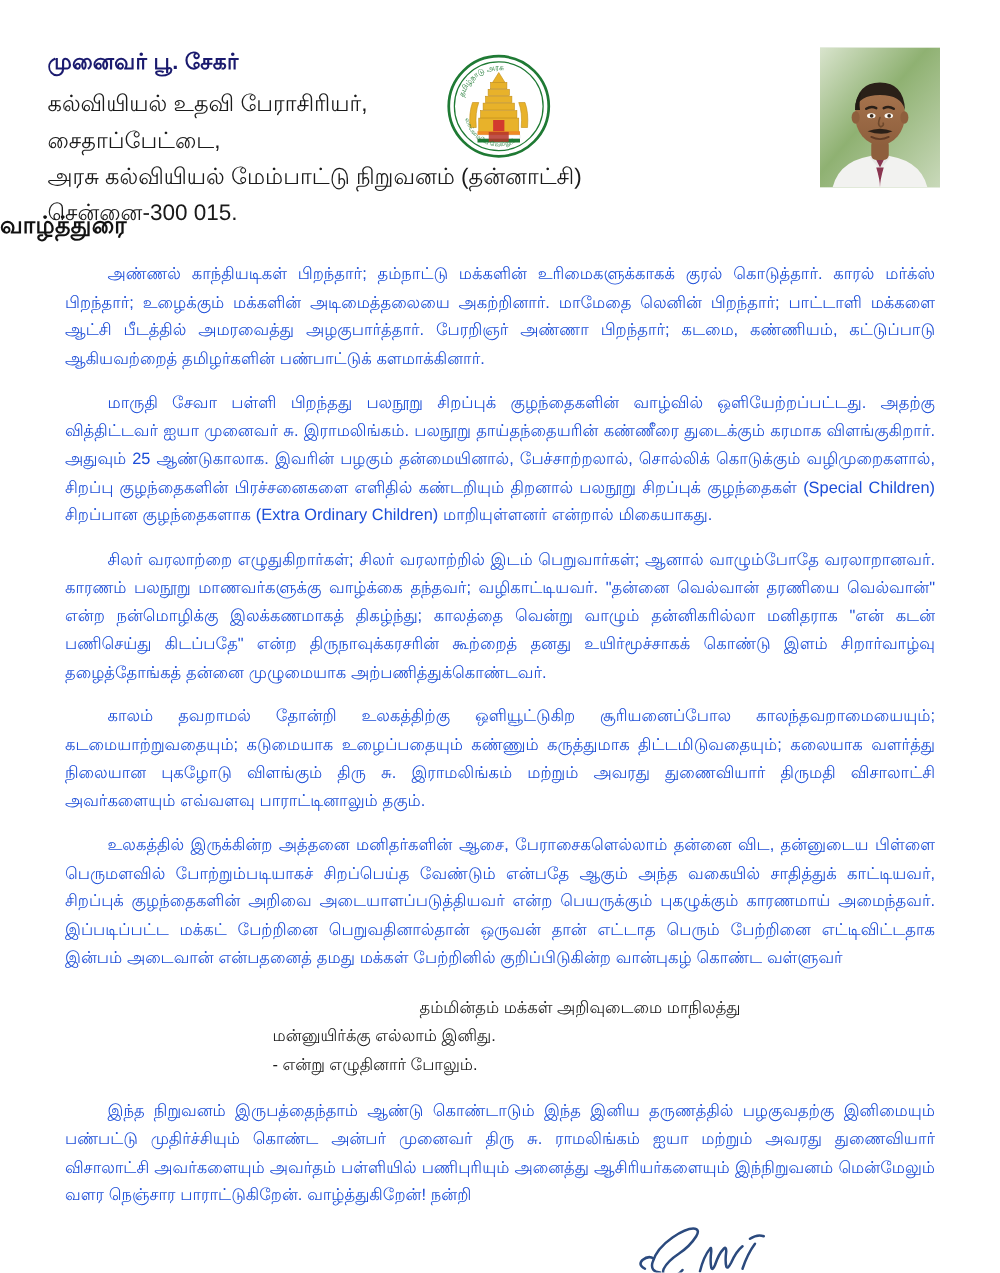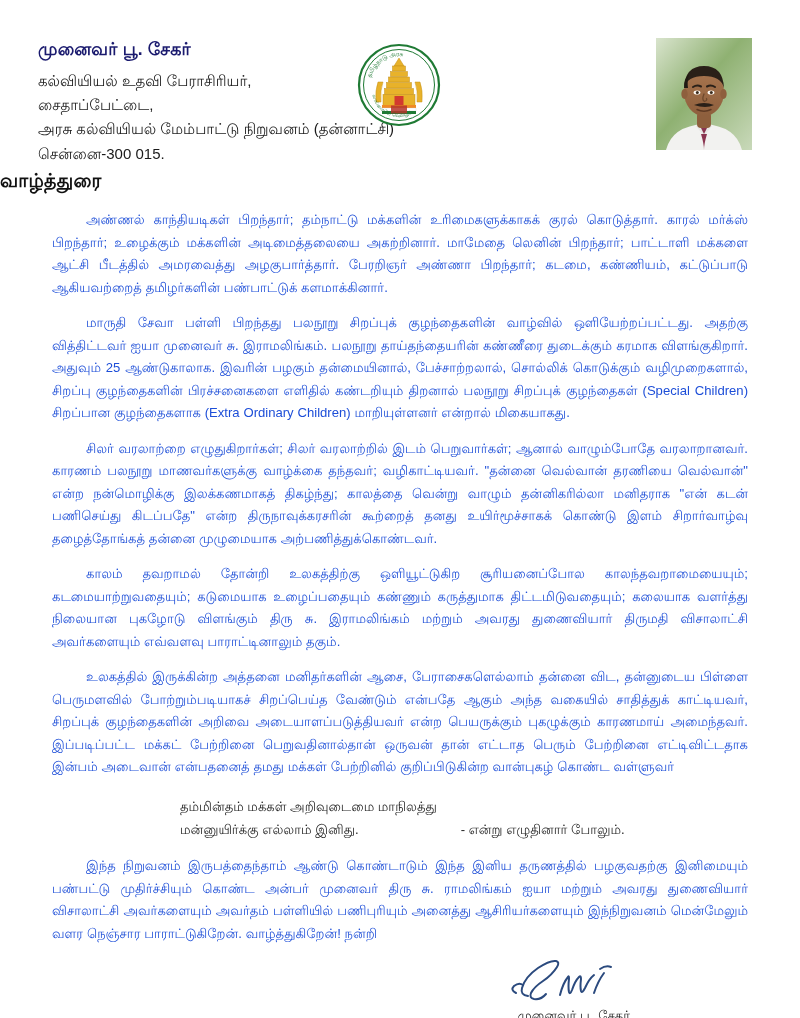--- a/index.html
+++ b/index.html
@@ -44,21 +44,21 @@
   .lh-name {
     font-size: 17.5px;
     font-weight: bold;
     color: #1a1a6e;
     letter-spacing: 0.2px;
     line-height: 1.35;
     margin: 0 0 7px 0;
   }
 
   .lh-line {
-    font-size: 15px;
+    font-size: 18px;
     color: #1a1a1a;
     line-height: 1.62;
     white-space: nowrap;
   }
 
   
   .emblem-wrap {
     position: absolute;
     left: 356px;
     top: 42px;
@@ -106,29 +106,31 @@
 
   p.para:last-child { margin-bottom: 0; }
 
   
   .verse {
     margin: 16px 0 14px 0;
     padding-left: 128px;
     font-size: 13.1px;
     line-height: 1.78;
     color: #1c1c1c;
+    text-align: center;
   }
   .verse-line { white-space: nowrap; }
   .verse-attrib-row {
     display: flex;
     align-items: baseline;
+    flex-direction: column;
   }
   .verse-attrib-row .vtext { white-space: nowrap; }
   .verse-attrib-row .vattrib {
-    margin-left: 102px;
+    margin-left: 38px;
     white-space: nowrap;
   }
 
   
   .sign-block {
     margin-top: 6px;
     text-align: right;
     padding-right: 118px;
   }
   .sign-mark {

